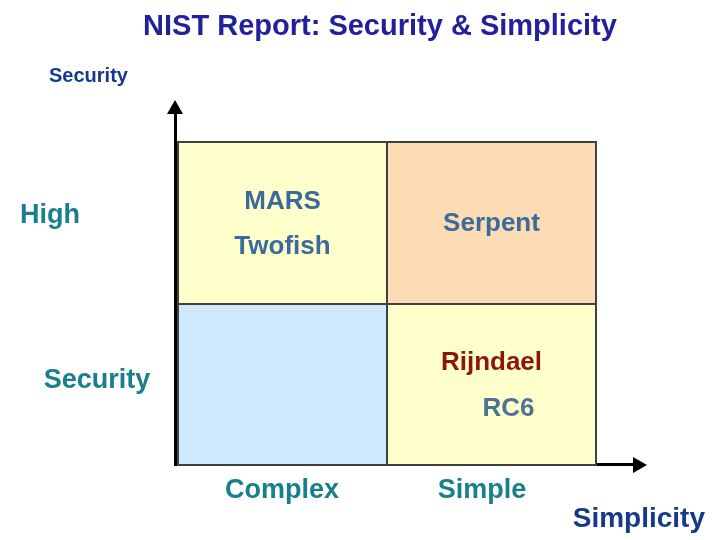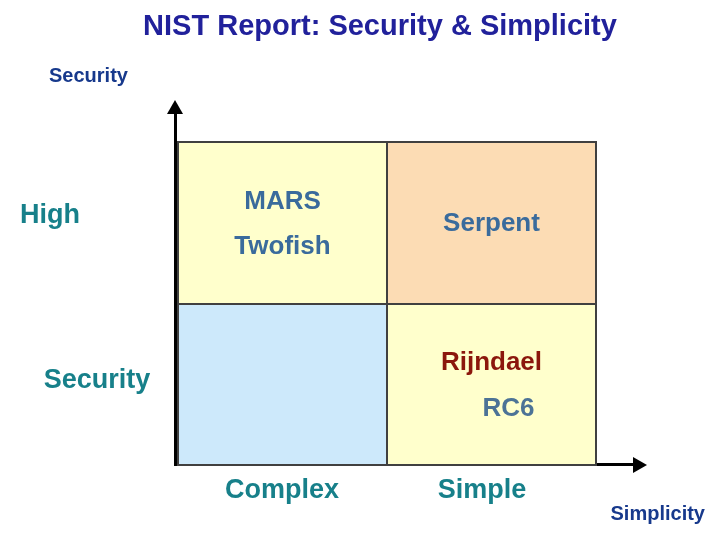--- a/index.html
+++ b/index.html
@@ -5,21 +5,21 @@
   html,body{margin:0;padding:0;background:#ffffff;}
   .slide{
     position:relative;width:720px;height:540px;background:#ffffff;
     font-family:"Liberation Sans", sans-serif;font-weight:bold;overflow:hidden;
   }
   .title{
     position:absolute;left:40px;right:0;top:9px;text-align:center;
     font-size:29px;color:#21219B;letter-spacing:0px;
   }
   .y-axis-label{position:absolute;left:49px;top:64px;font-size:20px;color:#17398C;}
-  .x-axis-label{position:absolute;right:15px;top:502px;font-size:20px;color:#17398C;}
+  .x-axis-label{position:absolute;right:15px;top:502px;font-size:28px;color:#17398C;}
 
   .v-line{position:absolute;left:174px;top:112px;width:3px;height:354px;background:#000;}
   .v-arrow{position:absolute;left:167px;top:100px;width:0;height:0;
     border-left:8px solid transparent;border-right:8px solid transparent;
     border-bottom:14px solid #000;}
   .h-line{position:absolute;left:174px;top:463px;width:461px;height:3px;background:#000;}
   .h-arrow{position:absolute;left:633px;top:457px;width:0;height:0;
     border-top:8px solid transparent;border-bottom:8px solid transparent;
     border-left:14px solid #000;}
 

